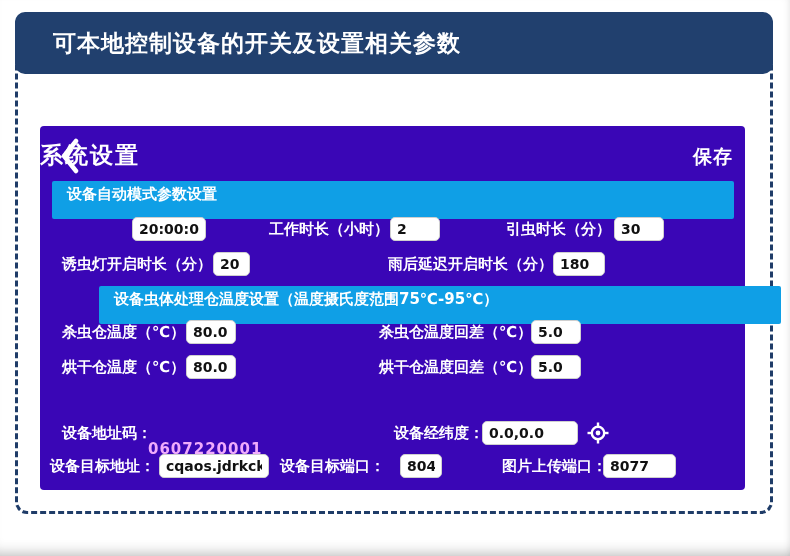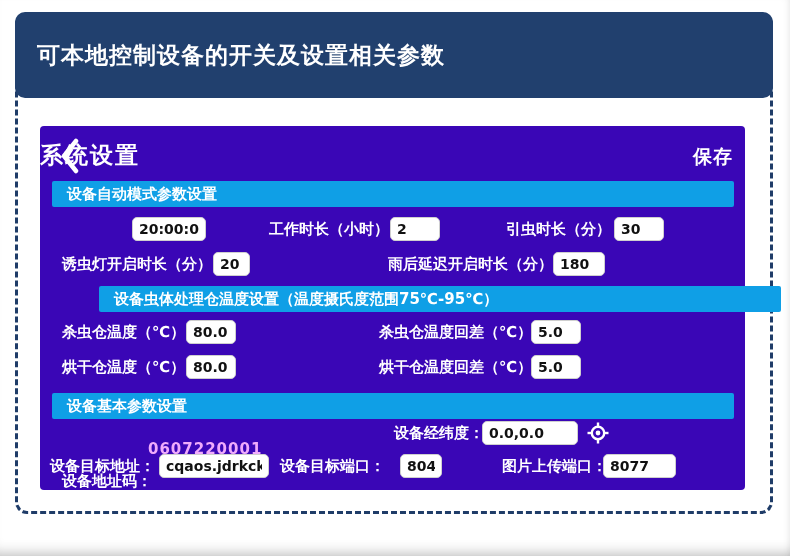--- a/index.html
+++ b/index.html
@@ -4,36 +4,36 @@
 <style>
   * { margin:0; padding:0; box-sizing:border-box; }
   html,body { width:790px; height:556px; background:#ffffff; overflow:hidden;
     font-family:"DejaVu Sans","Liberation Sans",sans-serif; }
   .page { position:relative; width:790px; height:556px; background:#fff;
     box-shadow: inset 0 -14px 14px -12px rgba(0,0,0,0.28), inset -6px 0 8px -7px rgba(0,0,0,0.15); }
 
   .dashed-box { position:absolute; left:15px; top:12px; width:758px; height:502px;
     border:3px dashed #1f3c68; border-radius:12px; z-index:1; background:#fff; }
 
-  .banner { position:absolute; left:15px; top:12px; width:758px; height:86px;
+  .banner { position:absolute; left:15px; top:12px; width:758px; height:62px;
     background:#21406e; border-radius:10px; z-index:2;
-    display:flex; align-items:center; padding-left:22px;
+    display:flex; align-items:center; padding-left:38px;
     color:#fff; font-size:23px; font-weight:bold; letter-spacing:1px; }
 
   .panel { position:absolute; left:40px; top:126px; width:705px; height:364px;
     background:#3a06b6; border-radius:4px; z-index:3; }
 
   .back-btn { position:absolute; left:12px; top:10px; width:36px; height:40px;
     display:flex; align-items:center; justify-content:center; cursor:pointer; }
   .panel-title { position:absolute; left:0; right:0; top:14px; text-align:left;
     color:#fff; font-size:23px; font-weight:bold; letter-spacing:2px; }
   .save-btn { position:absolute; right:12px; top:18px; color:#fff; font-size:19px;
     font-weight:bold; cursor:pointer; letter-spacing:1px; }
 
-  .bar { position:absolute; left:12px; width:682px; height:26px; background:#0f9fe6;
+  .bar { position:absolute; left:12px; width:682px; height:38px; background:#0f9fe6;
     color:#fff; font-size:15px; font-weight:bold; line-height:26px; padding-left:15px;
     border-radius:2px; white-space:nowrap; overflow:hidden; }
 
   .row { position:absolute; left:0; width:705px; height:24px; }
   .lbl { position:absolute; top:0; color:#fff; font-size:15px; font-weight:bold;
     line-height:24px; white-space:nowrap; }
   .val { position:absolute; top:16px; color:#f0abfc; font-size:15px; font-weight:bold;
     line-height:24px; white-space:nowrap; letter-spacing:1px; }
   .inp { position:absolute; top:0; height:24px; background:#fff; color:#111;
     border:1px solid #cfcfcf; border-radius:5px; padding:0 6px;
@@ -90,24 +90,23 @@
       <input class="inp" style="left: 491px; width: 50px;" value="5.0">
     </div>
 
     <div class="row" style="top:229px;">
       <span class="lbl" style="left:22px;">烘干仓温度（℃）：</span>
       <input class="inp" style="left: 146px; width: 50px;" value="80.0">
       <span class="lbl" style="left:339px;">烘干仓温度回差（℃）：</span>
       <input class="inp" style="left: 491px; width: 50px;" value="5.0">
     </div>
 
-    <div class="bar" style="top:267px;">设备基本参数设置</div>
 
     <div class="row" style="top:295px;">
-      <span class="lbl" style="left:22px;margin-top:48px;">设备地址码：</span>
+      <span class="lbl" style="left:22px;">设备地址码：</span>
       <span class="val" style="left:108px;">0607220001</span>
       <span class="lbl" style="left:354px;">设备经纬度：</span>
       <input class="inp" style="left: 442px; width: 96px;" value="0.0,0.0">
       <div class="locate-btn" style="left:546px;">
         <svg width="22" height="22" viewBox="0 0 22 22">
           <circle cx="11" cy="11" r="6.2" fill="none" stroke="#ffffff" stroke-width="2.4"></circle>
           <circle cx="11" cy="11" r="2.4" fill="#ffffff"></circle>
           <line x1="11" y1="0.5" x2="11" y2="4" stroke="#ffffff" stroke-width="2.4"></line>
           <line x1="11" y1="18" x2="11" y2="21.5" stroke="#ffffff" stroke-width="2.4"></line>
           <line x1="0.5" y1="11" x2="4" y2="11" stroke="#ffffff" stroke-width="2.4"></line>

